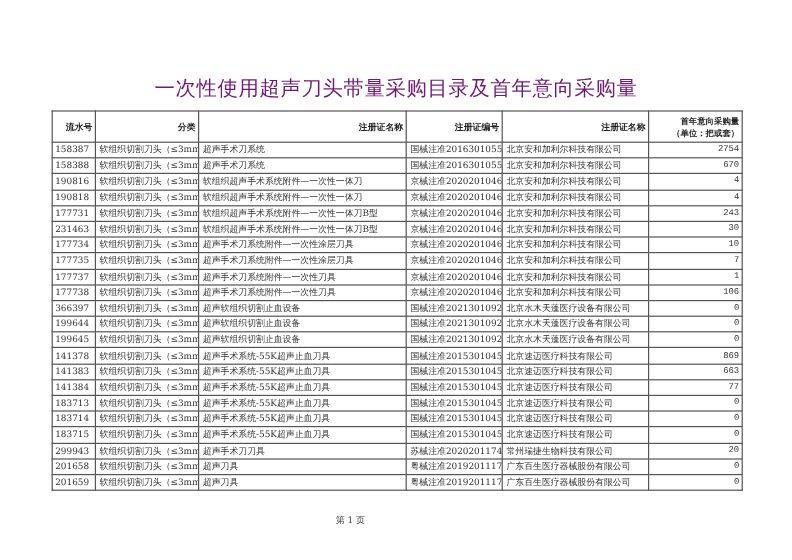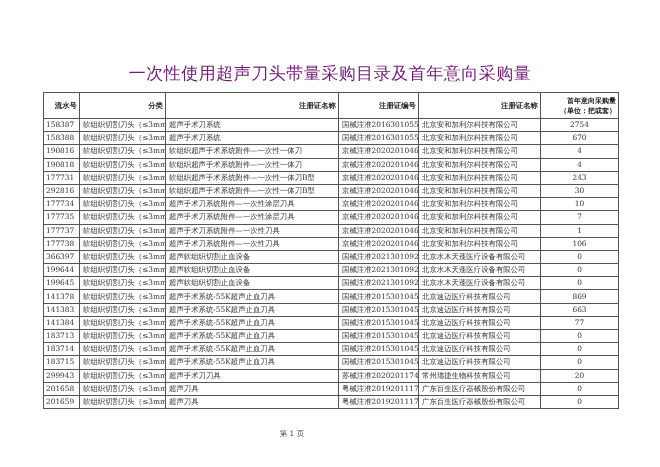--- a/index.html
+++ b/index.html
@@ -22,21 +22,21 @@
       font-size: 7.4px; line-height: 12px; height: 12.2px;
     }
     th {
       height: 25px; font-weight: bold; font-family: "DejaVu Sans", "Liberation Sans", sans-serif;
       font-size: 7.4px; text-align: right; color: #222;
     }
     th.qty { line-height: 10px; font-size: 7px; }
     td { color: #333; }
     td.c-id { text-align: left; }
     td.c-cat, td.c-name, td.c-reg, td.c-co { text-align: left; padding-left: 3px; }
-    td.c-qty { text-align: center; }
+    td.c-qty { text-align: right; font-family: Liberation Mono, monospace; }
     col.w1 { width: 36px; }
     col.w2 { width: 86px; }
     col.w3 { width: 173px; }
     col.w4 { width: 80px; }
     col.w5 { width: 122px; }
     col.w6 { width: 78px; }
     .footer {
       position: absolute; left: 0; top: 429px; width: 584px; text-align: center;
       font-size: 7.5px; color: #444;
     }
@@ -103,21 +103,21 @@
       </tr>
       <tr>
         <td class="c-id">177731</td>
         <td class="c-cat">软组织切割刀头（≤3mm血管）</td>
         <td class="c-name">软组织超声手术系统附件—一次性一体刀B型</td>
         <td class="c-reg">京械注准20202010465</td>
         <td class="c-co">北京安和加利尔科技有限公司</td>
         <td class="c-qty">243</td>
       </tr>
       <tr>
-        <td class="c-id">292816</td>
+        <td class="c-id">231463</td>
         <td class="c-cat">软组织切割刀头（≤3mm血管）</td>
         <td class="c-name">软组织超声手术系统附件—一次性一体刀B型</td>
         <td class="c-reg">京械注准20202010465</td>
         <td class="c-co">北京安和加利尔科技有限公司</td>
         <td class="c-qty">30</td>
       </tr>
       <tr>
         <td class="c-id">177734</td>
         <td class="c-cat">软组织切割刀头（≤3mm血管）</td>
         <td class="c-name">超声手术刀系统附件—一次性涂层刀具</td>

